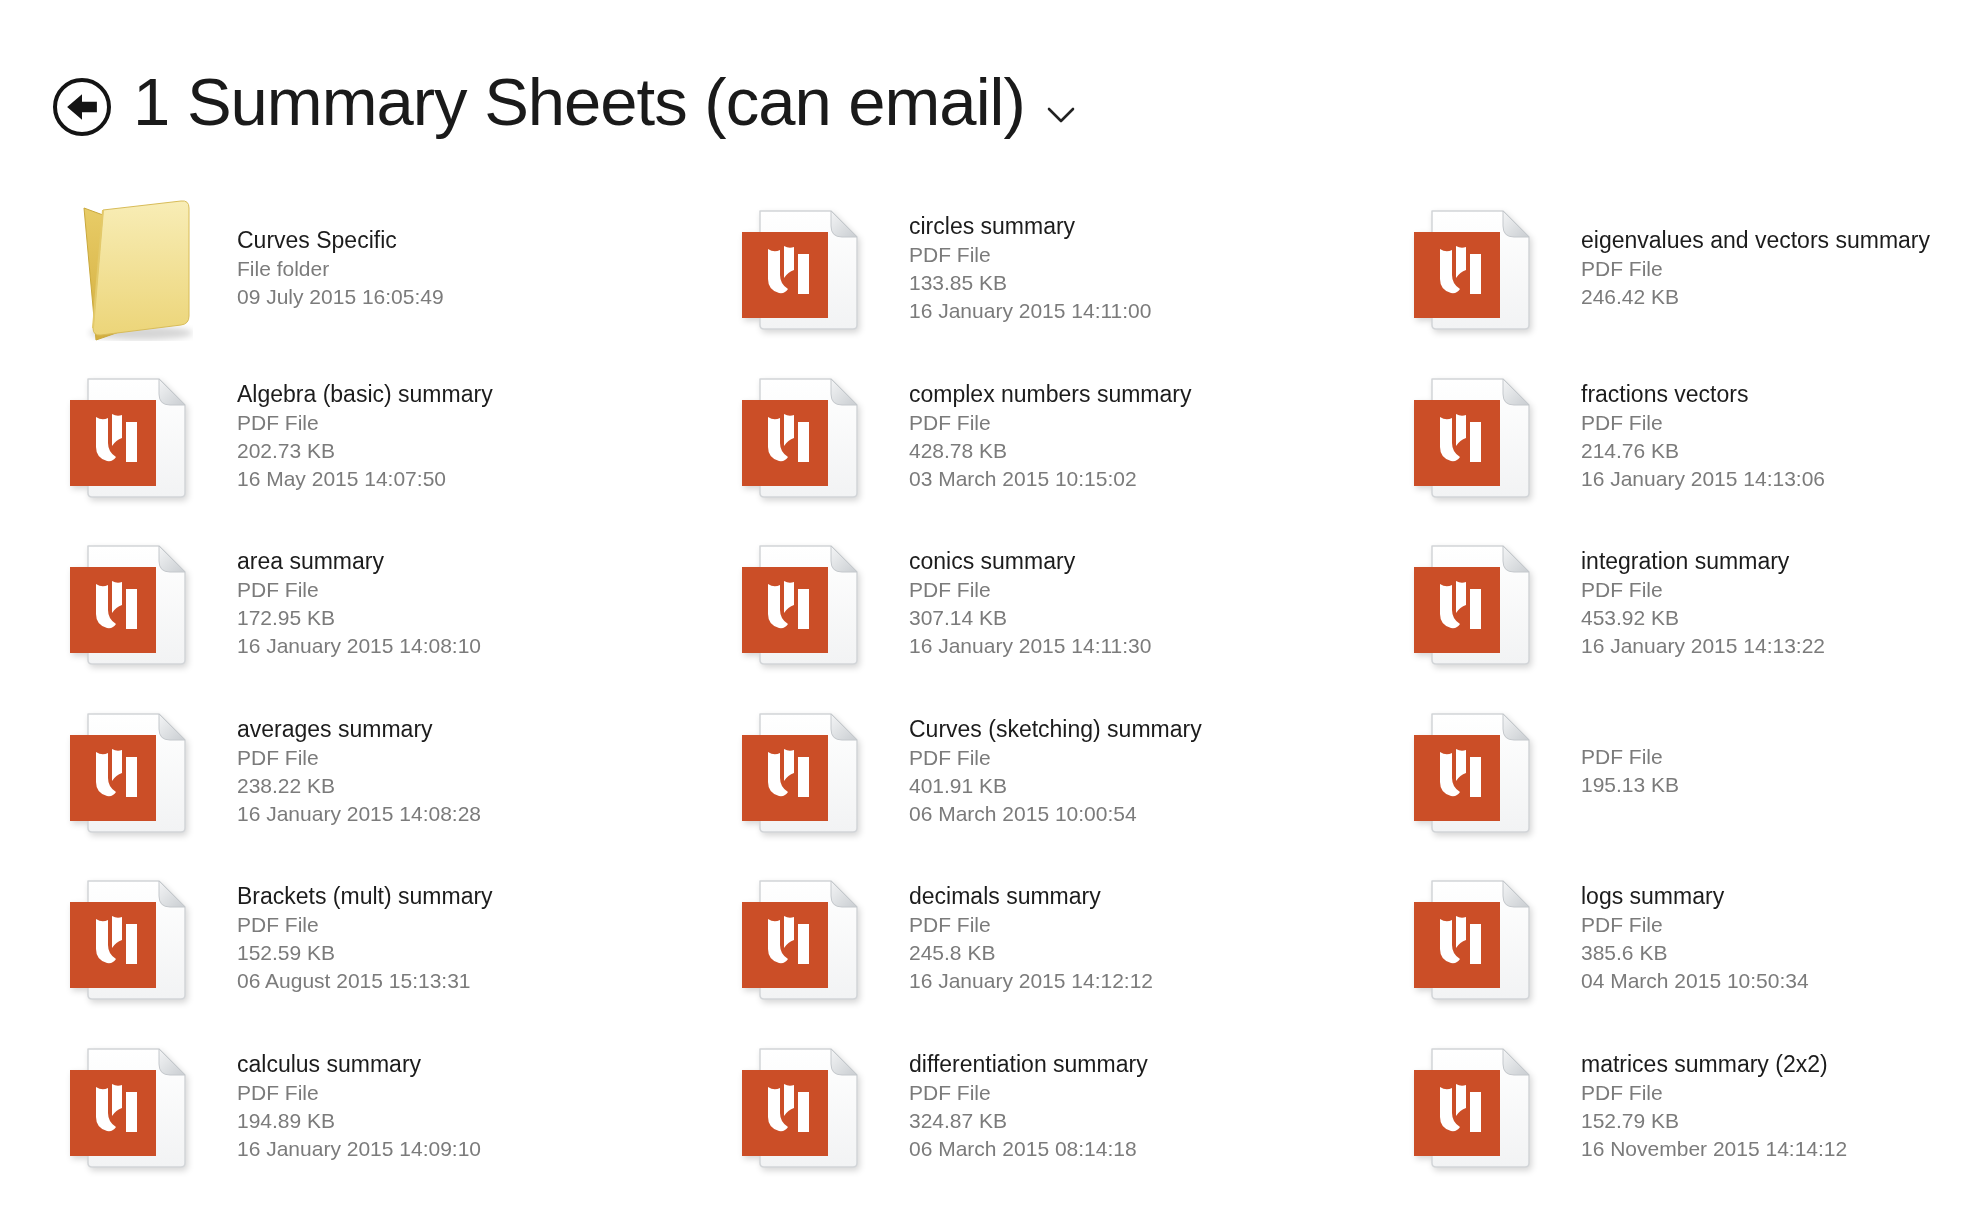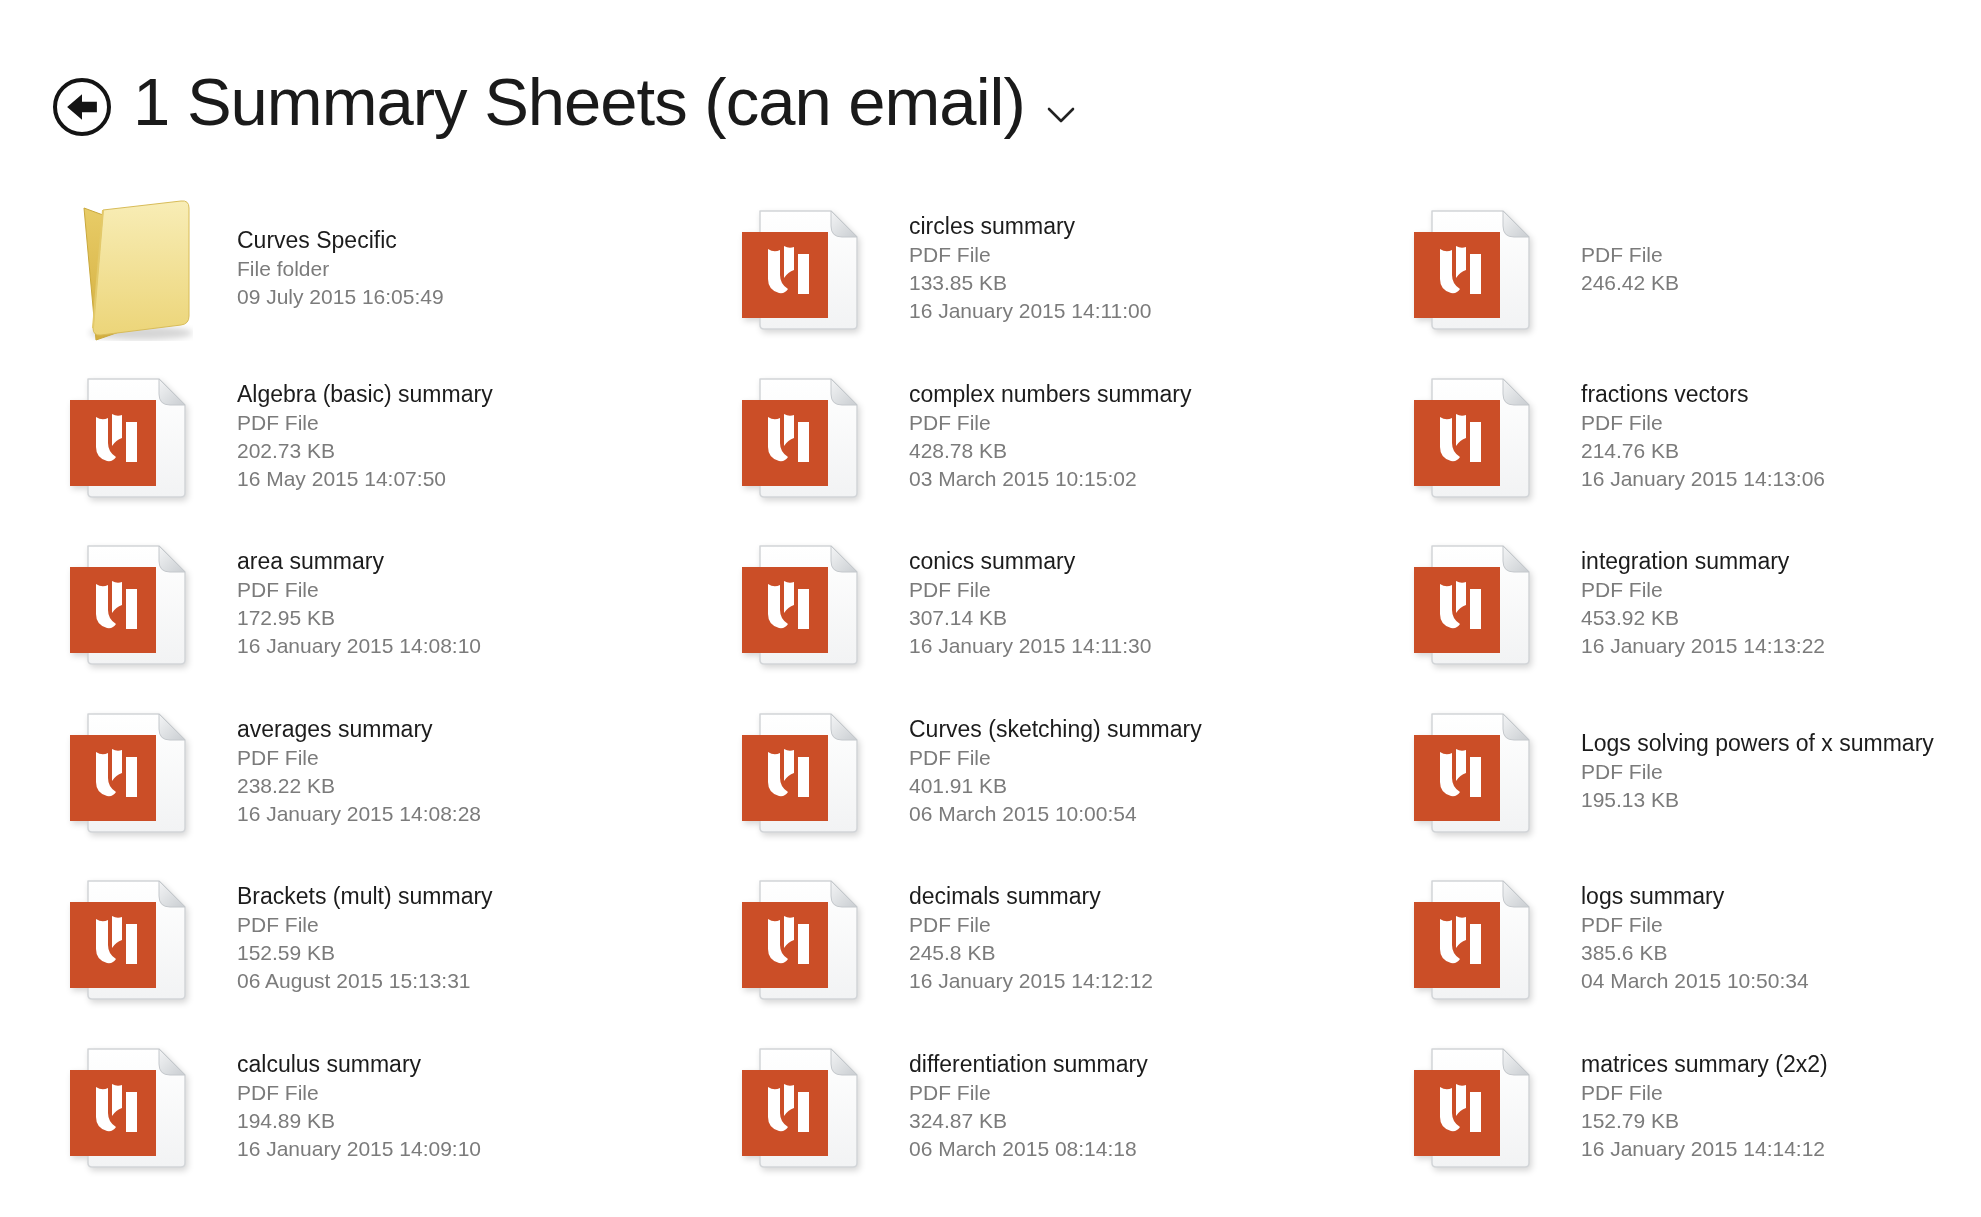--- a/index.html
+++ b/index.html
@@ -496,20 +496,21 @@
             <path d="M33,53 q6,4 12,1 l0,25 q0,9 8,14 q-3,5 -9,4 q-11,-3 -11,-14 z"></path>
             <path d="M49,50 q5,3 10,1 l0,23 q-6,2 -10,8 z"></path>
             <path d="M63,58 h11 v40 h-11 z"></path>
           </g>
         </svg>
       </span>
       
       
     </div>
     <div class="tile-text">
+      <div class="file-name">eigenvalues and vectors summary</div>
       <div class="file-meta">PDF File</div>
       <div class="file-meta">246.42 KB</div>
     </div>
   </div>
     <div class="file-tile">
     <div class="tile-icon">
       
       <span>
         <svg class="pdf-shadow" viewBox="0 0 130 145">
           <defs>
@@ -599,21 +600,20 @@
             <path d="M33,53 q6,4 12,1 l0,25 q0,9 8,14 q-3,5 -9,4 q-11,-3 -11,-14 z"></path>
             <path d="M49,50 q5,3 10,1 l0,23 q-6,2 -10,8 z"></path>
             <path d="M63,58 h11 v40 h-11 z"></path>
           </g>
         </svg>
       </span>
       
       
     </div>
     <div class="tile-text">
-      <div class="file-name">Logs solving powers of x summary</div>
       <div class="file-meta">PDF File</div>
       <div class="file-meta">195.13 KB</div>
     </div>
   </div>
     <div class="file-tile">
     <div class="tile-icon">
       
       <span>
         <svg class="pdf-shadow" viewBox="0 0 130 145">
           <defs>
@@ -671,16 +671,16 @@
           </g>
         </svg>
       </span>
       
       
     </div>
     <div class="tile-text">
       <div class="file-name">matrices summary (2x2)</div>
       <div class="file-meta">PDF File</div>
       <div class="file-meta">152.79 KB</div>
-      <div class="file-meta">16 January 2015 14:14:12</div>
+      <div class="file-meta">16 November 2015 14:14:12</div>
     </div>
   </div>
   </div>
 
 </body></html>

